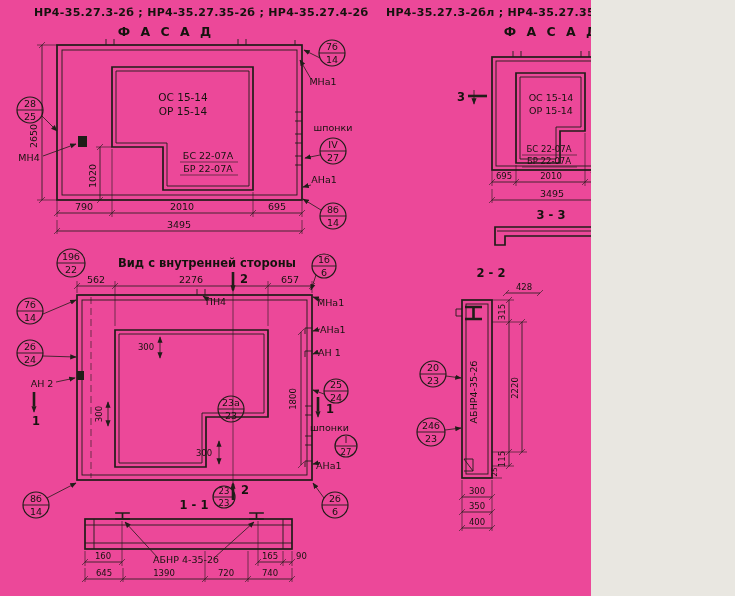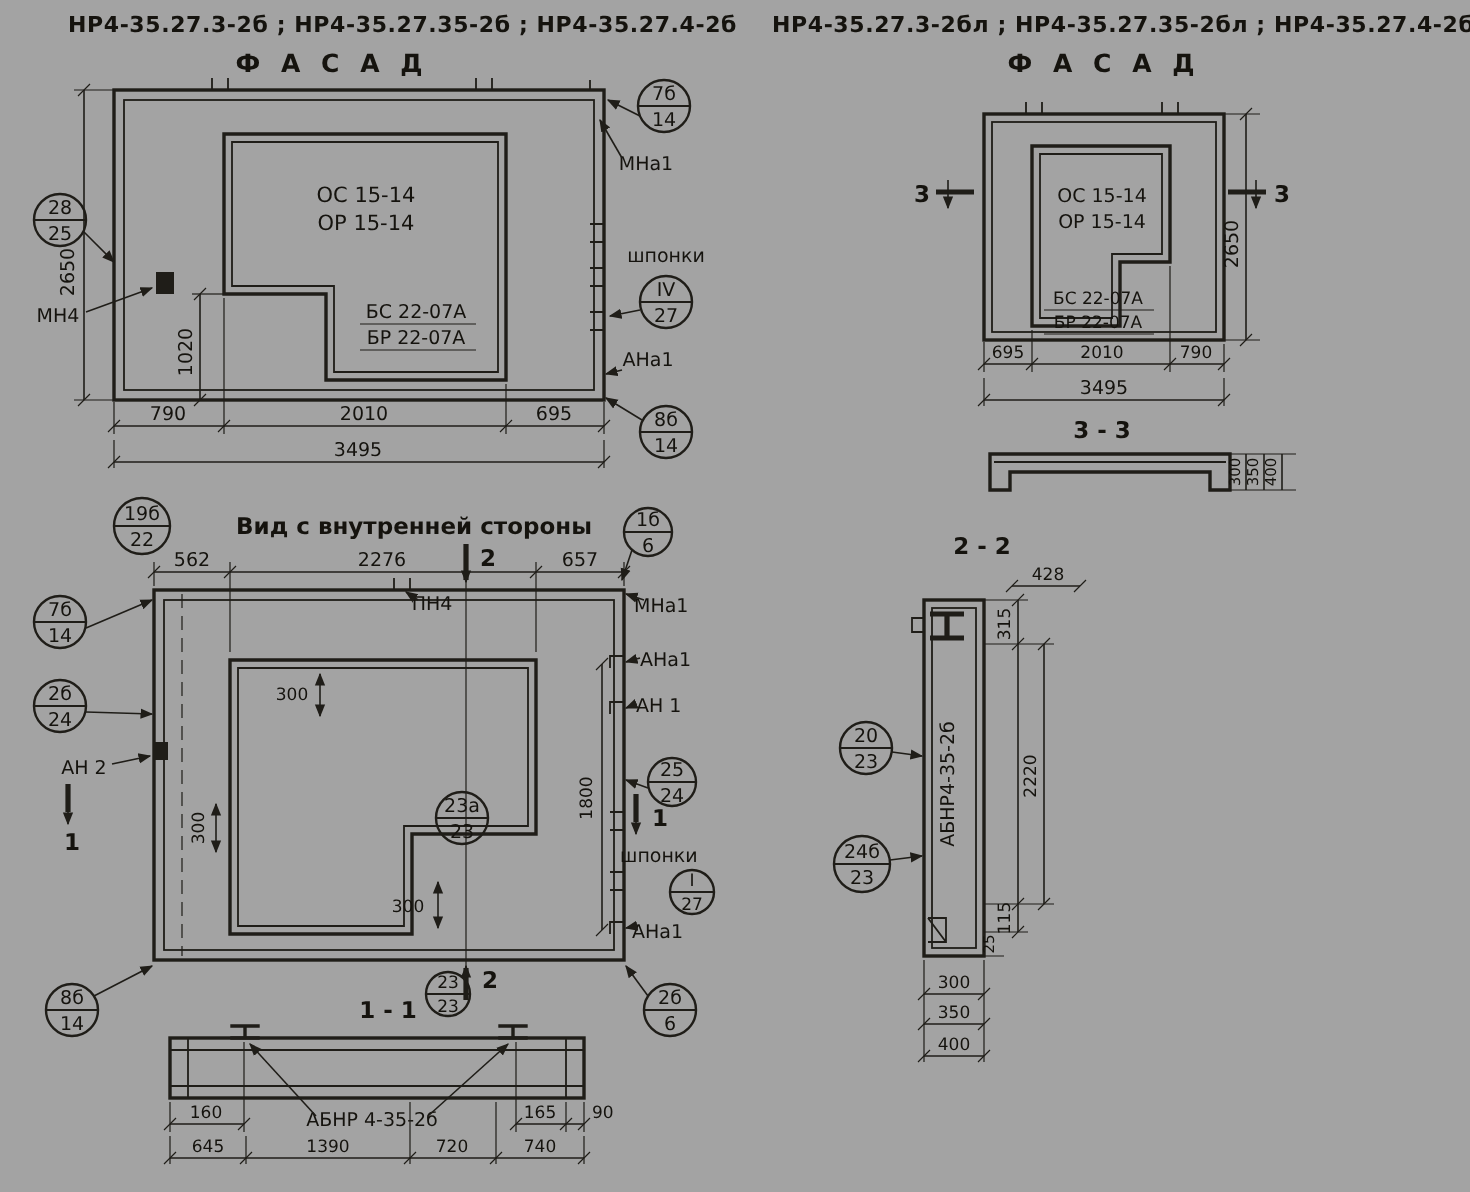--- a/index.html
+++ b/index.html
@@ -1,16 +1,16 @@
 <!DOCTYPE html>
 <html><head>
 <meta charset="utf-8">
 <style>
   html,body{margin:0;padding:0;background:#e9e7e1;}
-  .sheet{width:735px;height:596px;background:#a3a3a3;position:relative;overflow:hidden;}
+  .sheet{width:591px;height:596px;background:#ec4899;position:relative;overflow:hidden;}
   svg{display:block}
   .ln{stroke:#1f1d18;stroke-width:1.7;fill:none;stroke-linecap:square}
   .l2{stroke:#1f1d18;stroke-width:0.9;fill:none}
   .l1{stroke:#1f1d18;stroke-width:0.6;fill:none}
   .dm{stroke:#1f1d18;stroke-width:0.8;fill:none}
   .th{stroke:#1f1d18;stroke-width:2.6;fill:none}
   .dash{stroke-dasharray:7 4}
   .co{fill:none;stroke:#1f1d18;stroke-width:1.2}
   text{font-family:"DejaVu Sans",sans-serif;fill:#15130e}
   .t7{font-size:7.5px}.t8{font-size:8.5px}.t9{font-size:9.5px}.t10{font-size:10.5px}

